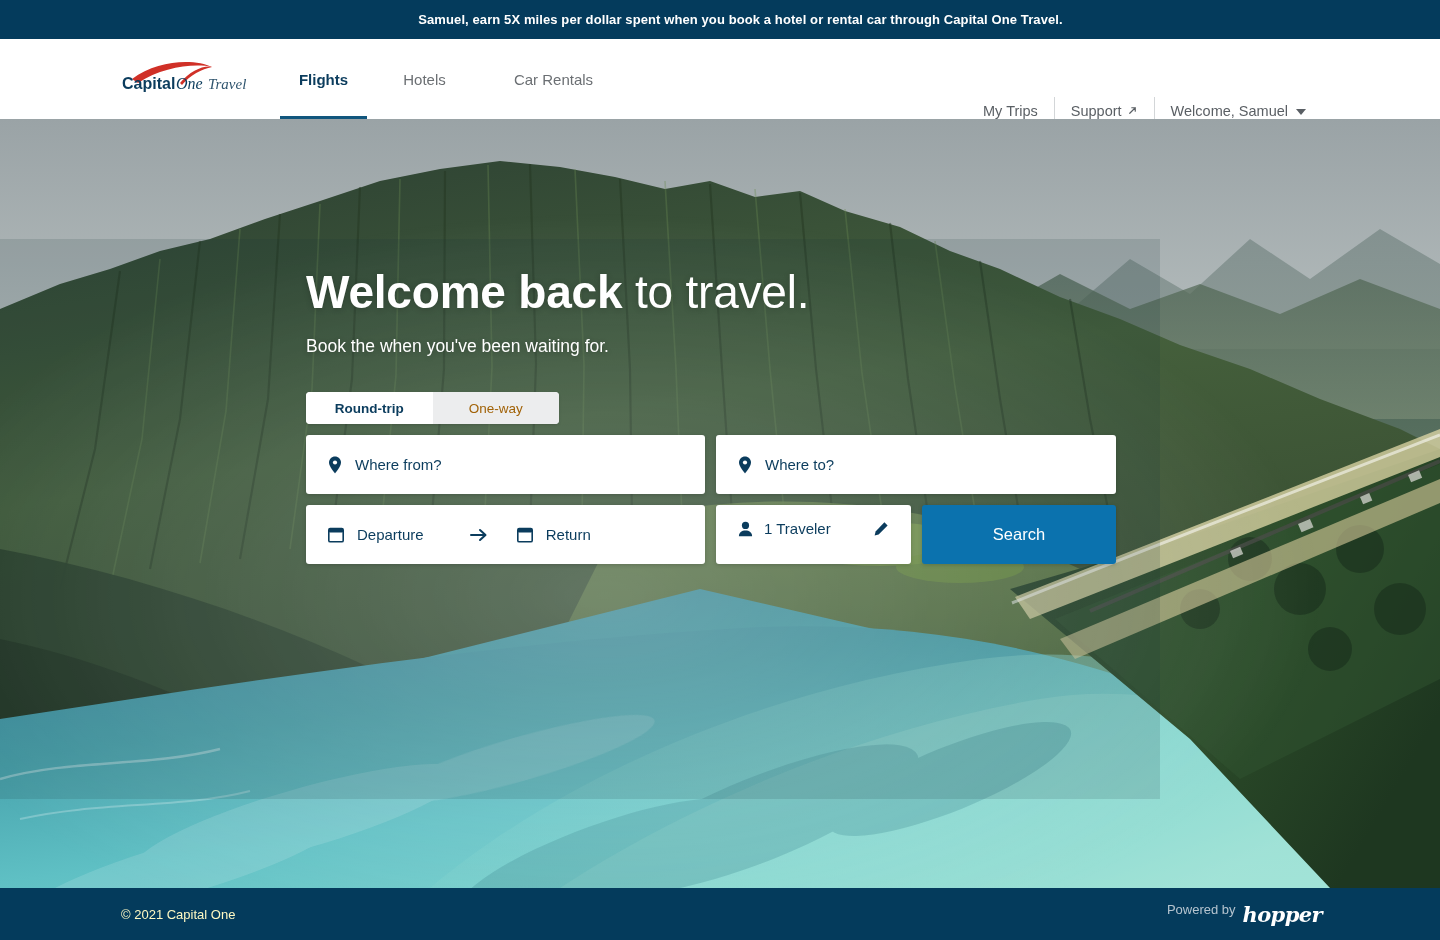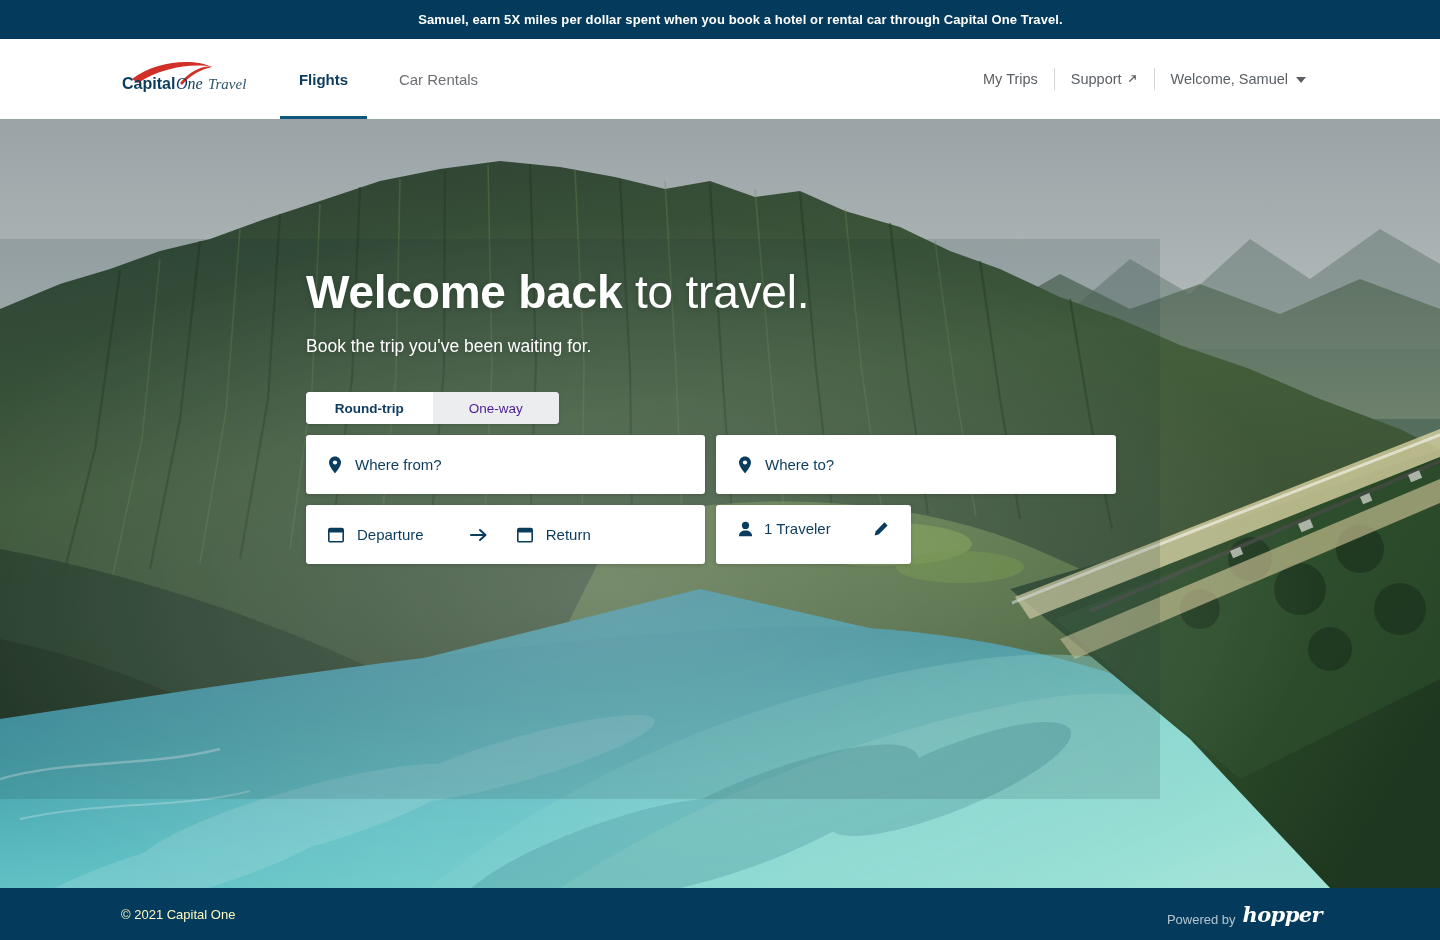--- a/index.html
+++ b/index.html
@@ -91,21 +91,21 @@
     height: 3px;
     background: #11567d;
   }
 
   .header-right {
     position: absolute;
     right: 118px;
     top: 0;
     height: 80px;
     display: flex;
-    align-items: center;
+    align-items: flex-end;
     gap: 0;
   }
   .hr-link {
     font-size: 14.5px;
     color: #5a5f64;
     padding: 0 16px;
     cursor: pointer;
     display: flex;
     align-items: center;
     gap: 5px;
@@ -184,21 +184,21 @@
     overflow: hidden;
     background: #ecedee;
     box-shadow: 0 1px 3px rgba(0,0,0,0.14);
   }
   .trip-opt {
     flex: 1;
     display: flex;
     align-items: center;
     justify-content: center;
     font-size: 13.5px;
-    color: #4c1d95;
+    color: #a16207;
     background: #ecedee;
     cursor: pointer;
     user-select: none;
   }
   .trip-opt.selected {
     background: #ffffff;
     color: #0b3c5d;
     font-weight: 600;
   }
 
@@ -282,21 +282,21 @@
   .footer-copy {
     position: absolute;
     left: 121px;
     font-size: 13px;
     color: #fef9c3;
   }
   .footer-powered {
     position: absolute;
     right: 118px;
     display: flex;
-    align-items: flex-end;
+    align-items: flex-start;
     gap: 7px;
   }
   .powered-label {
     font-size: 13px;
     color: #b6c4cf;
   }
   .hopper-mark {
     font-family: "DejaVu Serif", serif;
     font-style: italic;
     font-weight: 700;
@@ -322,20 +322,23 @@
         <path d="M62 26 C72 14, 86 8, 94 10 C84 12, 72 18, 64 28 Z" fill="#d03027"></path>
         <text x="4" y="32" font-family="Liberation Sans, sans-serif" font-size="16" font-weight="bold" fill="#0b3c5d">Capital</text>
         <text x="58" y="32" font-family="Liberation Serif, serif" font-size="16" font-style="italic" fill="#0b3c5d">One</text>
         <text x="90" y="32" font-family="Liberation Serif, serif" font-size="15" font-style="italic" fill="#30556e">Travel</text>
       </svg>
     </div>
 
     <nav class="main-nav">
       <div class="nav-item w-flights active">
         <span>Flights</span>
+      </div>
+      <div class="nav-item w-hotels">
+        <span>Hotels</span>
       </div>
       <div class="nav-item w-cars">
         <span>Car Rentals</span>
       </div>
     </nav>
 
     <div class="header-right">
       <div class="hr-link">
         <span>My Trips</span>
       </div>
@@ -493,21 +496,21 @@
       </g>
 
       <rect x="0" y="0" width="1440" height="769" fill="url(#sunGlow)"></rect>
       <rect x="0" y="120" width="1160" height="560" fill="#16303a" opacity="0.14"></rect>
     </svg>
 
     <div class="hero-content">
       <h1 class="hero-title">
         <b>Welcome back</b><span> to travel.</span>
       </h1>
-      <div class="hero-sub">Book the trip you've been waiting for.</div>
+      <div class="hero-sub">Book the when you've been waiting for.</div>
     </div>
 
     <div class="search-widget">
 
       <div class="trip-toggle">
         <div class="trip-opt selected">
           <span>Round-trip</span>
         </div>
         <div class="trip-opt">
           <span>One-way</span>
@@ -583,20 +586,21 @@
               <span class="field-label">1 Traveler</span>
             </div>
             <span class="icon-navy">
               <svg width="16" height="16" viewBox="0 0 16 16">
                 <path d="M11.4 1.2 L14.6 4.4 L5.6 13.4 L1.6 14.4 L2.6 10.4 Z" fill="#0b3c5d"></path>
               </svg>
             </span>
           </div>
         </div>
 
+        <button class="search-btn">Search</button>
       </div>
     </div>
   </div>
 
   <div class="footer">
     <span class="footer-copy">© 2021 Capital One</span>
     <div class="footer-powered">
       <span class="powered-label">Powered by</span>
       <span class="hopper-mark">hopper</span>
     </div>

